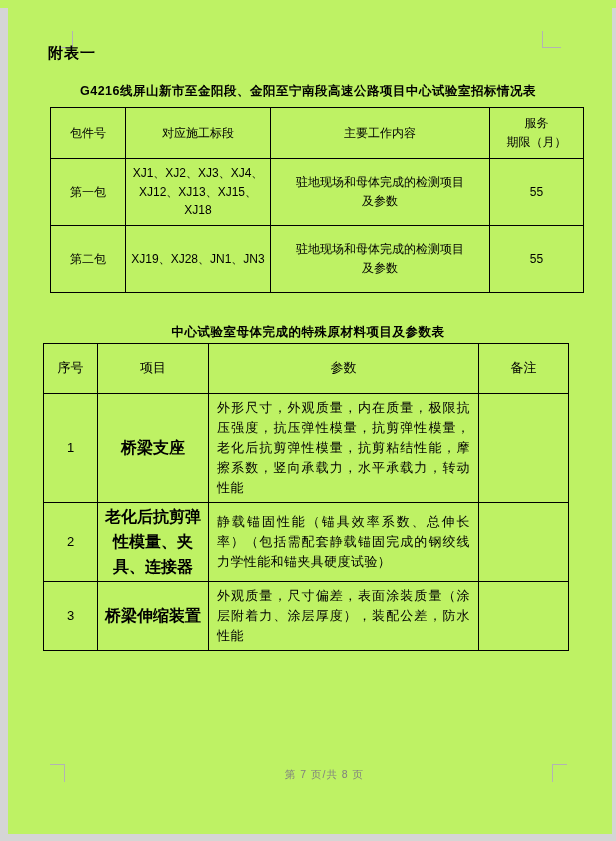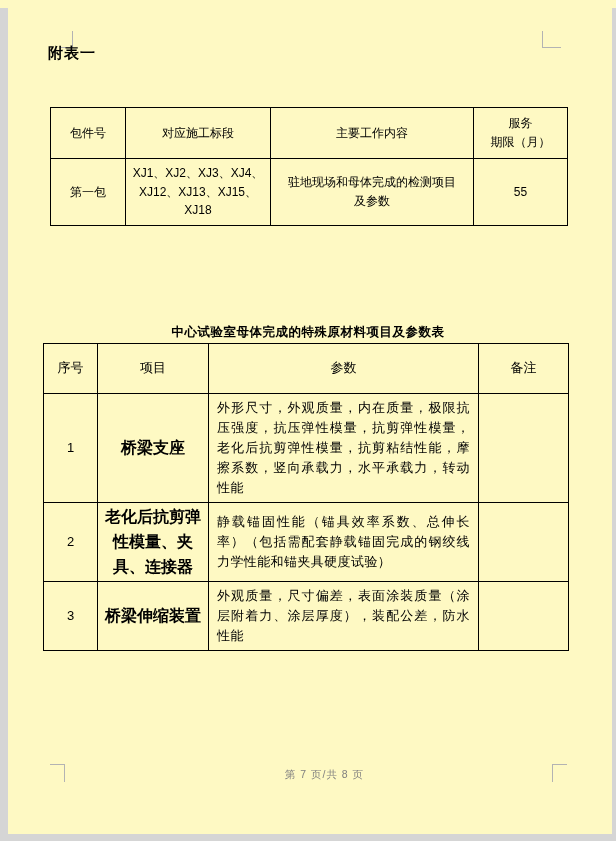--- a/index.html
+++ b/index.html
@@ -4,21 +4,21 @@
 <style>
   html,body{margin:0;padding:0;}
   body{
     width:616px;height:841px;
     background:#ffffff;
     font-family:"Liberation Sans", sans-serif;
     color:#000;
     position:relative;
     overflow:hidden;
   }
-  .page{position:absolute;inset:0;background:#fef9c3;}
+  .page{position:absolute;inset:0;background:#bef264;}
   
   .edge{position:absolute;background:#d5d5d5;}
   .edge-left{left:0;top:8px;width:8px;bottom:6px;}
   .edge-right{right:0;top:8px;width:4px;bottom:0;}
   .edge-bottom{left:0;right:0;bottom:0;height:7px;}
   
   .mark{position:absolute;}
   .mark-tl{left:61px;top:31px;width:11px;height:16px;border-right:1px solid #b3b3b3;border-bottom:1px solid #b3b3b3;}
   .mark-tr{left:542px;top:31px;width:18px;height:16px;border-left:1px solid #b3b3b3;border-bottom:1px solid #b3b3b3;}
   .mark-bl{left:50px;top:764px;width:14px;height:17px;border-right:1px solid #b3b3b3;border-top:1px solid #b3b3b3;}
@@ -40,21 +40,21 @@
     border:1px solid #000;
     text-align:center;vertical-align:middle;
     font-size:12px;line-height:1.55;
     padding:2px 5px;
     overflow:hidden;
   }
   .pre{white-space:pre-line;}
 
   .t1{left:50px;top:107px;width:517px;}
   .t1 .c1{width:75px;}  .t1 .c2{width:145px;}
-  .t1 .c3{width:203px;} .t1 .c4{width:94px;}
+  .t1 .c3{width:219px;} .t1 .c4{width:94px;}
   .t1 .rh{height:51px;margin-left:37px;} .t1 .rb{height:67px;}
 
   .t2{left:43px;top:343px;width:525px;}
   .t2 .c1{width:54px;}  .t2 .c2{width:111px;}
   .t2 .c3{width:270px;} .t2 .c4{width:90px;}
   .t2 .rh{height:50px;}
   .t2 .r1{height:75px;} .t2 .r2{height:74px;} .t2 .r3{height:63px;}
   .t2 td{font-size:13px;}
   .t2 .item{font-weight:bold;font-size:16px;}
   .t2 .just{
@@ -78,40 +78,48 @@
   <div class="edge edge-right"></div>
   <div class="edge edge-bottom"></div>
 
   <div class="mark mark-tl"></div>
   <div class="mark mark-tr"></div>
   <div class="mark mark-bl"></div>
   <div class="mark mark-br"></div>
 
   <div class="heading">附表一</div>
 
+  <div class="center-title t1-title">G4216线屏山新市至金阳段、金阳至宁南段高速公路项目中心试验室招标情况表</div>
 
   <table class="t1">
     <colgroup>
         <col class="c1">
         <col class="c2">
         <col class="c3">
         <col class="c4">
       </colgroup>
     <tbody>
       <tr class="rh">
         <td class="c1">包件号</td>
         <td class="c2">对应施工标段</td>
         <td class="c3">主要工作内容</td>
         <td class="c4 pre">服务
 期限（月）</td>
       </tr>
       <tr class="rb">
         <td>第一包</td>
         <td class="pre">XJ1、XJ2、XJ3、XJ4、
 XJ12、XJ13、XJ15、XJ18</td>
+        <td class="pre">驻地现场和母体完成的检测项目
+及参数</td>
+        <td>55</td>
+      </tr>
+      <tr class="rb">
+        <td>第二包</td>
+        <td class="pre">XJ19、XJ28、JN1、JN3</td>
         <td class="pre">驻地现场和母体完成的检测项目
 及参数</td>
         <td>55</td>
       </tr>
     </tbody>
   </table>
 
   <div class="center-title t2-title">中心试验室母体完成的特殊原材料项目及参数表</div>
 
   <table class="t2">

